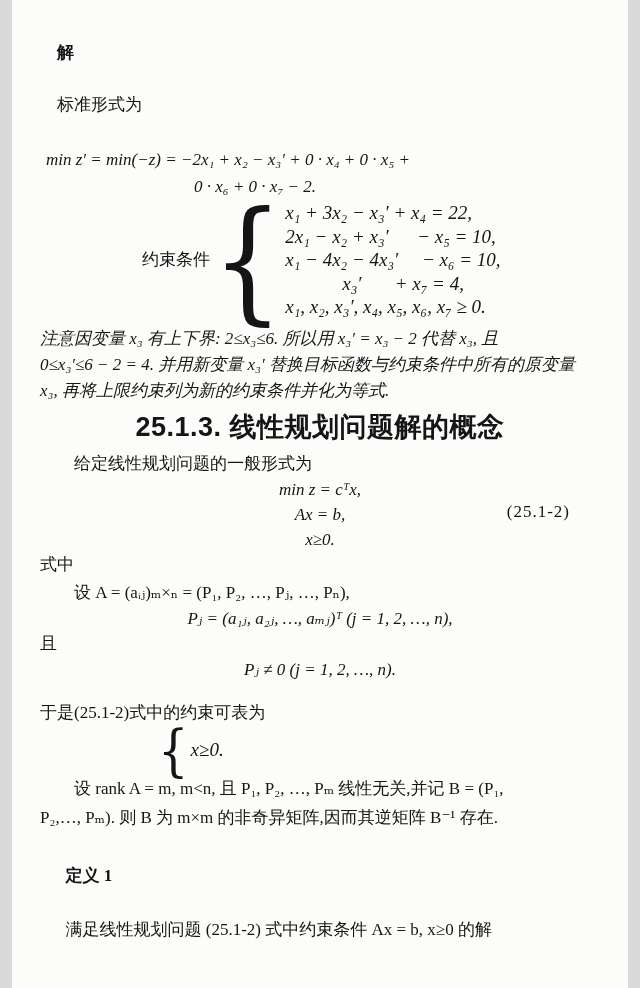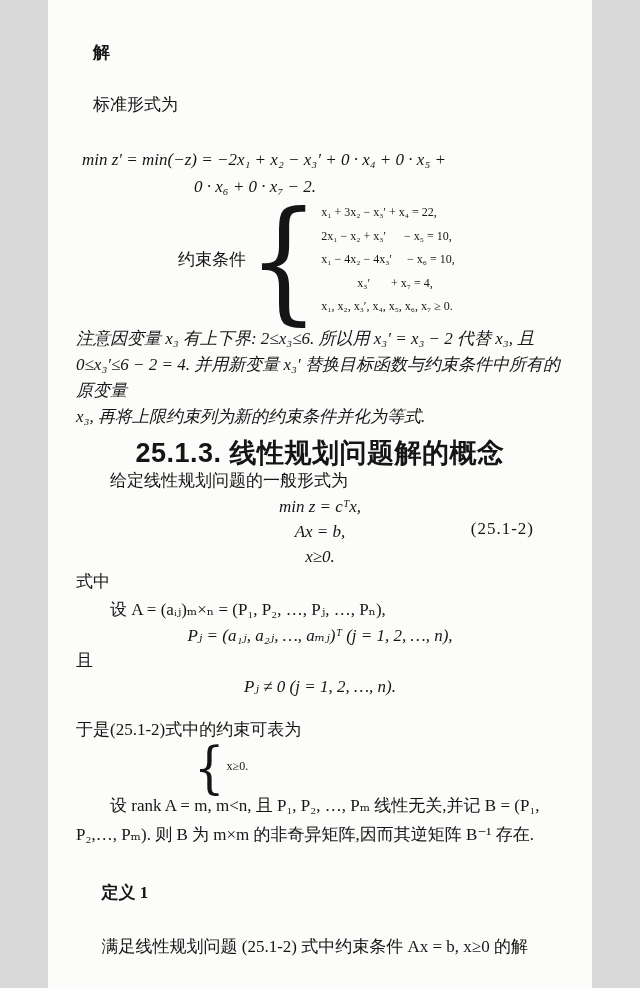--- a/index.html
+++ b/index.html
@@ -1,37 +1,37 @@
 <!DOCTYPE html>
 <html><head>
 <meta charset="utf-8">
 <style>
   * { margin:0; padding:0; box-sizing:border-box; }
   html,body { background:#d9d9d9; }
   .page {
-    width:544px; height:988px; margin:0 auto;
+    width:616px; height:988px; margin:0 auto;
     background:#fcfcfa; color:#151515;
     font-family:"Liberation Serif","DejaVu Serif",serif;
     font-size:17px; position:relative; overflow:hidden;
     padding:14px 28px 0 28px;
   }
   .line { line-height:26px; white-space:pre-wrap; }
   .indent { text-indent:34px; }
   .b { font-weight:bold; }
   .center { text-align:center; }
   .eq-line { line-height:25px; font-style:italic; }
   .tag-row { position:relative; }
   .eq-tag { position:absolute; right:30px; top:0; font-style:normal; font-weight:normal; letter-spacing:1px; }
   .sys { display:flex; align-items:center; }
   .brace {
     font-family:"DejaVu Serif",serif; font-weight:400;
     display:inline-block; line-height:1; color:#151515;
   }
   .sys-eqs { display:flex; flex-direction:column; }
-  .sys-eqs .ceq { white-space:pre; line-height:23.5px; font-size:12px; }
+  .sys-eqs .ceq { white-space:pre; font-style:italic; line-height:23.5px; font-size:19px; }
   .heading {
     font-family:"Liberation Sans","DejaVu Sans",sans-serif;
     font-weight:bold; font-size:27px; line-height:30px; letter-spacing:0.5px;
     margin-top:8px;
     text-align:center;
   }
 </style>
 </head>
 <body>
 
@@ -59,21 +59,21 @@
   </div>
 
   <div style="margin-top:7px;font-style:italic;">
     <div class="line">注意因变量 x₃ 有上下界: 2≤x₃≤6. 所以用 x₃′ = x₃ − 2 代替 x₃, 且</div>
     <div class="line">0≤x₃′≤6 − 2 = 4. 并用新变量 x₃′ 替换目标函数与约束条件中所有的原变量</div>
     <div class="line">x₃, 再将上限约束列为新的约束条件并化为等式.</div>
   </div>
 
   <div class="heading">25.1.3. 线性规划问题解的概念</div>
 
-  <div class="line indent" style="">给定线性规划问题的一般形式为</div>
+  <div class="line indent" style="margin-top:9px;">给定线性规划问题的一般形式为</div>
   <div class="eq-line center">min z = cᵀx,</div>
   <div class="tag-row">
     <div class="eq-line center">Ax = b,</div>
     <span class="eq-tag">(25.1-2)</span>
   </div>
   <div class="eq-line center">x≥0.</div>
 
   <div class="line">式中</div>
   <div class="line indent" style="margin-top:2px;">设 A = (aᵢⱼ)ₘ×ₙ = (P₁, P₂, …, Pⱼ, …, Pₙ),</div>
   <div class="eq-line center">Pⱼ = (a₁ⱼ,  a₂ⱼ,  …,  aₘⱼ)ᵀ  (j = 1, 2, …, n),</div>

